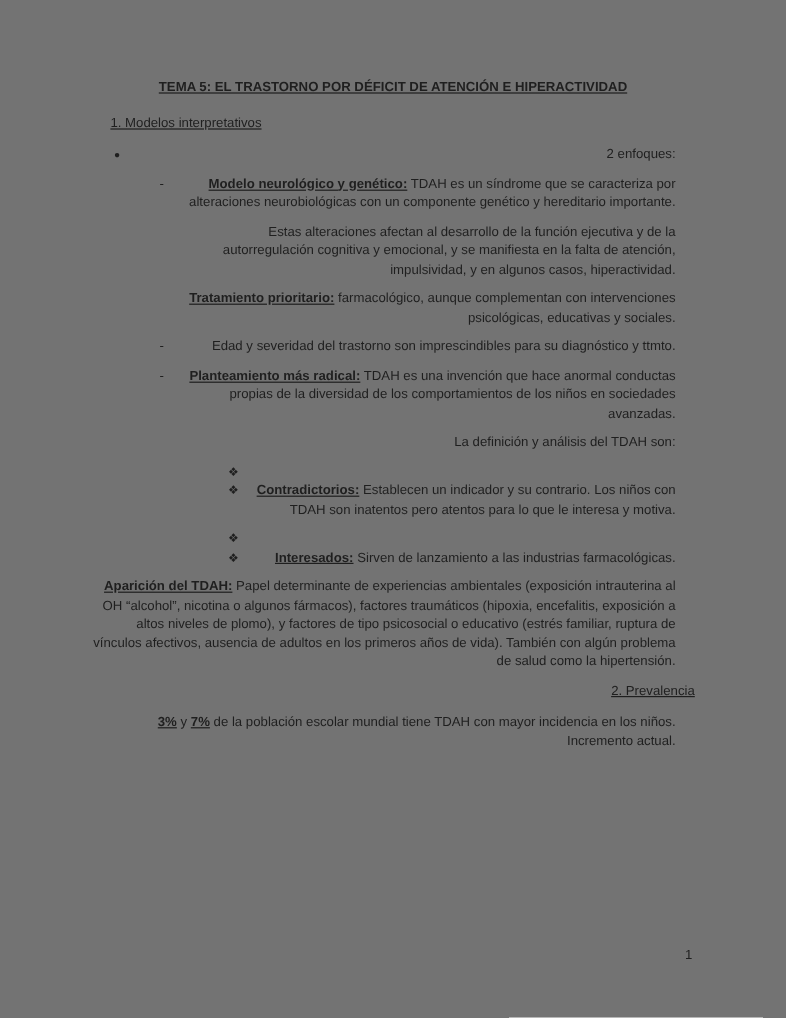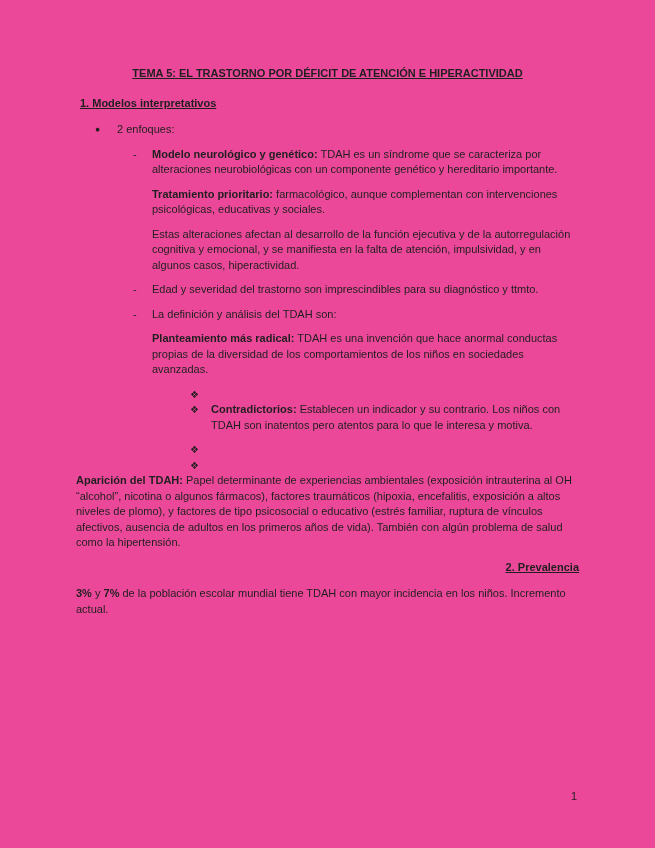--- a/index.html
+++ b/index.html
@@ -1,43 +1,43 @@
 <!DOCTYPE html>
 <html><head>
 <meta charset="utf-8">
 <style>
   * { box-sizing: border-box; }
   html, body { margin: 0; padding: 0; background: #e8e8e8; }
   .page {
     width: 655px;
     height: 848px;
     margin: 0 auto;
-    background: #ec4899;
+    background: #737373;
     position: relative;
     font-family: "Liberation Sans", sans-serif;
     font-size: 11px;
     line-height: 15.5px;
     color: #1f1f1f;
     padding: 66px 76px 0 76px;
     overflow: hidden;
   }
   .title {
     text-align: center;
     font-weight: bold;
     text-decoration: underline;
     margin: 0 0 14px 0;
   }
   .heading {
-    font-weight: bold;
+    font-weight: normal;
     text-decoration: underline;
-    margin: 2px 0 11px 4px;
+    margin: 2px 0 11px 16px;
   }
   .heading.second { margin-top: 5px; text-align: right; }
-  p.para { margin: 0 4px 9px 0; }
-  .b { font-weight: bold; }
+  p.para { margin: 0 16px 9px 0; text-align: right; }
+  .b { font-weight: bold; text-decoration: underline; }
   .li { display: flex; align-items: flex-start; }
   .li .marker { flex: 0 0 auto; }
   .li .content { flex: 1 1 auto; min-width: 0; }
   .lvl1 { padding-left: 19px; }
   .lvl1 > .marker { width: 22px; font-size: 8.5px; line-height: 15.5px; }
   .lvl2 { padding-left: 57px; }
   .lvl2 > .marker { width: 19px; }
   .lvl3 { padding-left: 38px; }
   .lvl3 > .marker { width: 21px; font-size: 10px; line-height: 15.5px; }
   .page-number {
@@ -60,55 +60,58 @@
     <span class="marker">●</span>
     <div class="content">
       <p class="para">2 enfoques:</p>
     </div>
   </div>
 
   <div class="li lvl2">
     <span class="marker">-</span>
     <div class="content">
       <p class="para"><span class="b">Modelo neurológico y genético:</span> <span>TDAH es un síndrome que se caracteriza por alteraciones neurobiológicas con un componente genético y hereditario importante.</span></p>
+      <p class="para">Estas alteraciones afectan al desarrollo de la función ejecutiva y de la autorregulación cognitiva y emocional, y se manifiesta en la falta de atención, impulsividad, y en algunos casos, hiperactividad.</p>
       <p class="para"><span class="b">Tratamiento prioritario:</span> <span>farmacológico, aunque complementan con intervenciones psicológicas, educativas y sociales.</span></p>
-      <p class="para">Estas alteraciones afectan al desarrollo de la función ejecutiva y de la autorregulación cognitiva y emocional, y se manifiesta en la falta de atención, impulsividad, y en algunos casos, hiperactividad.</p>
     </div>
   </div>
 
   <div class="li lvl2">
     <span class="marker">-</span>
     <div class="content">
       <p class="para">Edad y severidad del trastorno son imprescindibles para su diagnóstico y ttmto.</p>
     </div>
   </div>
 
   <div class="li lvl2">
     <span class="marker">-</span>
     <div class="content">
+      <p class="para"><span class="b">Planteamiento más radical:</span> <span>TDAH es una invención que hace anormal conductas propias de la diversidad de los comportamientos de los niños en sociedades avanzadas.</span></p>
       <p class="para">La definición y análisis del TDAH son:</p>
-      <p class="para"><span class="b">Planteamiento más radical:</span> <span>TDAH es una invención que hace anormal conductas propias de la diversidad de los comportamientos de los niños en sociedades avanzadas.</span></p>
 
       <div class="li lvl3">
         <span class="marker">❖</span>
       </div>
 
       <div class="li lvl3">
         <span class="marker">❖</span>
         <div class="content">
           <p class="para"><span class="b">Contradictorios:</span> <span>Establecen un indicador y su contrario. Los niños con TDAH son inatentos pero atentos para lo que le interesa y motiva.</span></p>
         </div>
       </div>
 
       <div class="li lvl3">
         <span class="marker">❖</span>
       </div>
 
       <div class="li lvl3">
         <span class="marker">❖</span>
+        <div class="content">
+          <p class="para"><span class="b">Interesados:</span> <span>Sirven de lanzamiento a las industrias farmacológicas.</span></p>
+        </div>
       </div>
 
     </div>
   </div>
 
   <p class="para"><span class="b">Aparición del TDAH:</span> <span>Papel determinante de experiencias ambientales (exposición intrauterina al OH “alcohol”, nicotina o algunos fármacos), factores traumáticos (hipoxia, encefalitis, exposición a altos niveles de plomo), y factores de tipo psicosocial o educativo (estrés familiar, ruptura de vínculos afectivos, ausencia de adultos en los primeros años de vida). También con algún problema de salud como la hipertensión.</span></p>
 
   <div class="heading second">2. Prevalencia</div>
 
   <p class="para"><span class="b">3%</span><span> y </span><span class="b">7%</span><span> de la población escolar mundial tiene TDAH con mayor incidencia en los niños. Incremento actual.</span></p>

